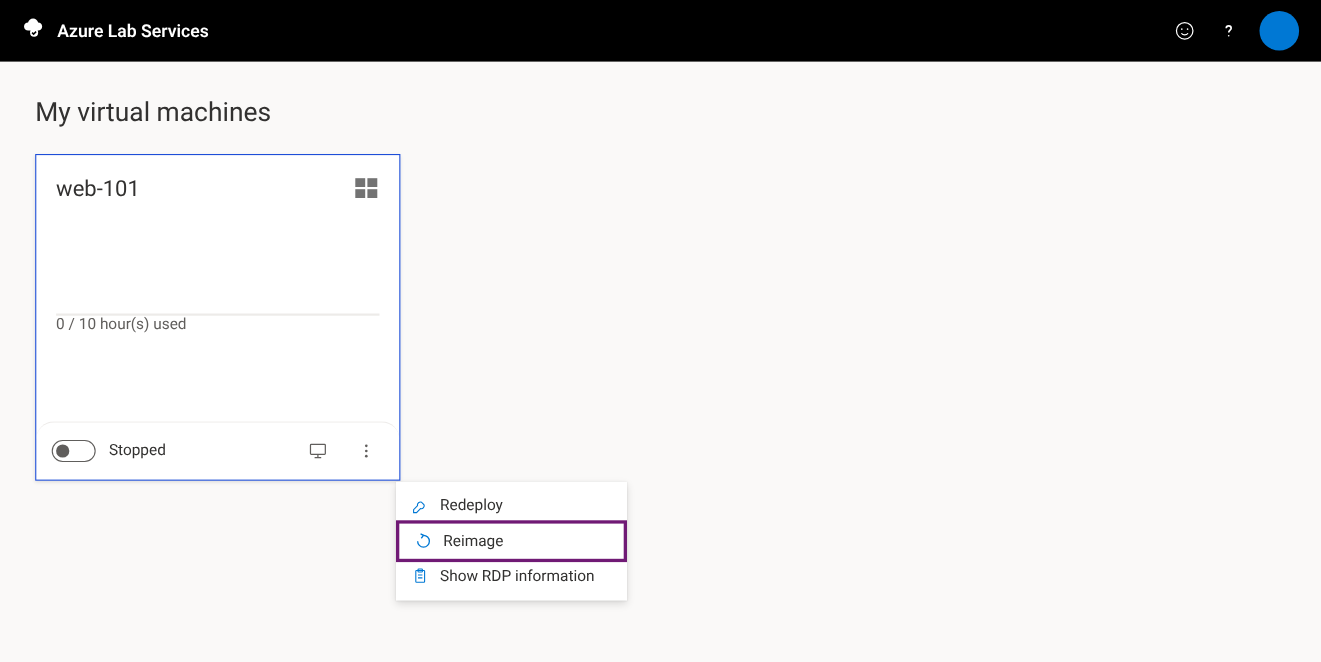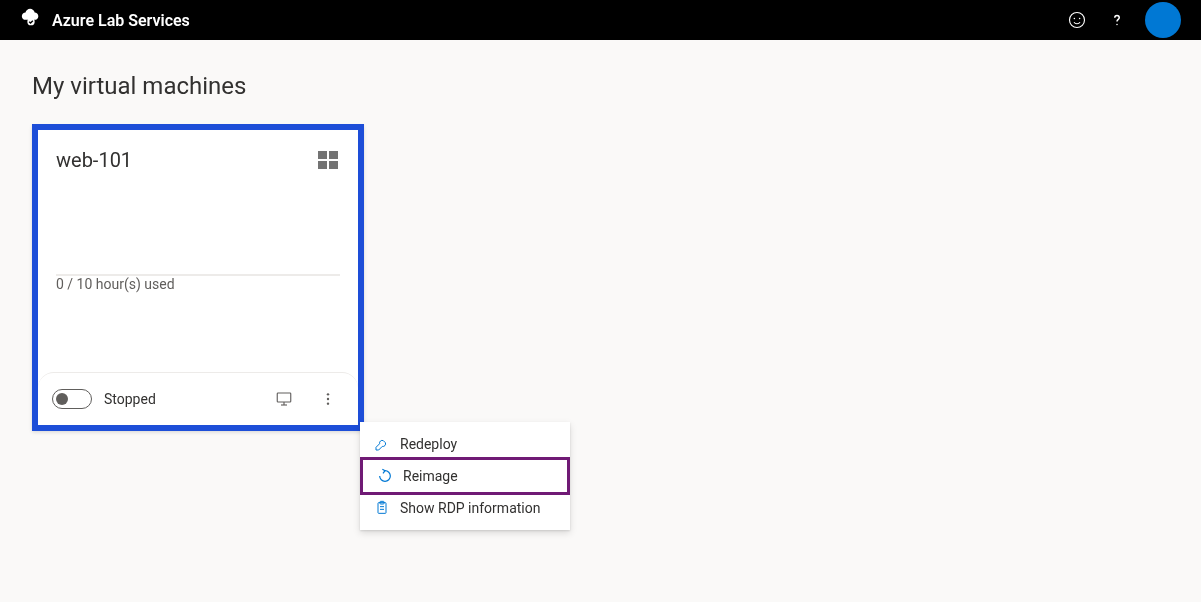--- a/index.html
+++ b/index.html
@@ -7,42 +7,42 @@
     font-family: "Segoe UI", -apple-system, BlinkMacSystemFont, Roboto, sans-serif;
     background: #faf9f8;
     color: #323130;
     width: 1201px;
     height: 602px;
     overflow: hidden;
   }
   .topbar {
     background: #000;
     color: #fff;
-    height: 40px;
+    height: 56px;
     display: flex;
     align-items: center;
     padding: 0 20px;
   }
   .brand { display: flex; align-items: center; gap: 10px; }
   .brand-title { font-size: 16px; font-weight: 600; }
   .topbar-spacer { flex: 1; }
   .topbar-icon {
     width: 40px; height: 40px;
     display: flex; align-items: center; justify-content: center;
     cursor: pointer; color: #fff;
   }
   .avatar {
     width: 36px; height: 36px; border-radius: 50%; background: #0078d4; margin-left: 8px; cursor: pointer;
   }
   .content { padding: 32px 32px 0 32px; }
   .page-title { font-size: 24px; font-weight: 400; margin-bottom: 24px; }
   .vm-card {
     width: 332px;
     background: #fff;
-    border: 6px solid #1d4ed8;
+    border: 1px solid #1d4ed8;
     box-shadow: 0 1.6px 3.6px rgba(0,0,0,0.13), 0 0.3px 0.9px rgba(0,0,0,0.11);
     position: relative;
   }
   .vm-card-top { padding: 18px 18px 0 18px; }
   .vm-header {
     display: flex; justify-content: space-between; align-items: flex-start;
   }
   .vm-name { font-size: 20px; font-weight: 400; }
   .os-icon { color: #737373; }
   .vm-filler { height: 90px; }

